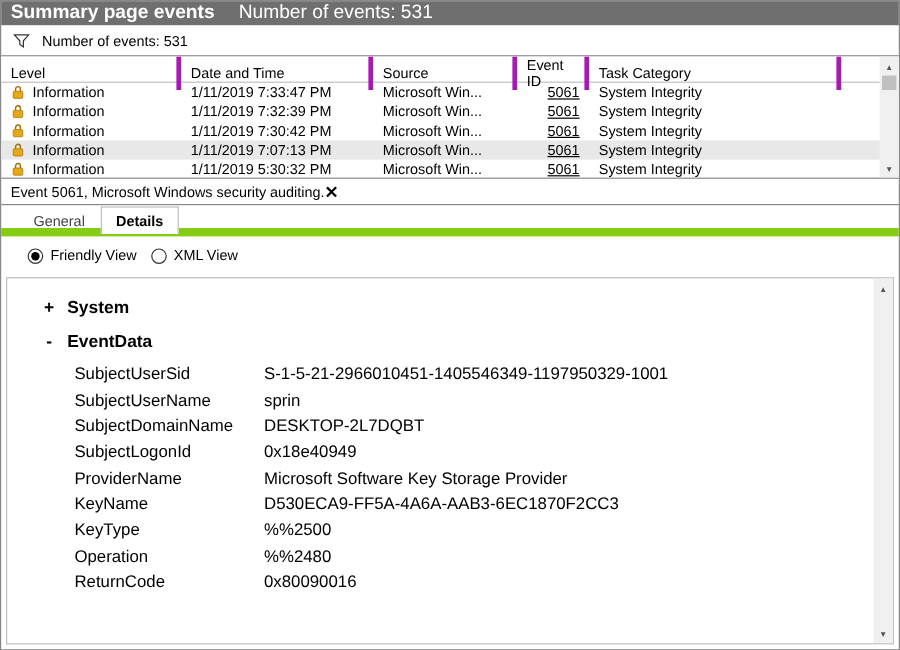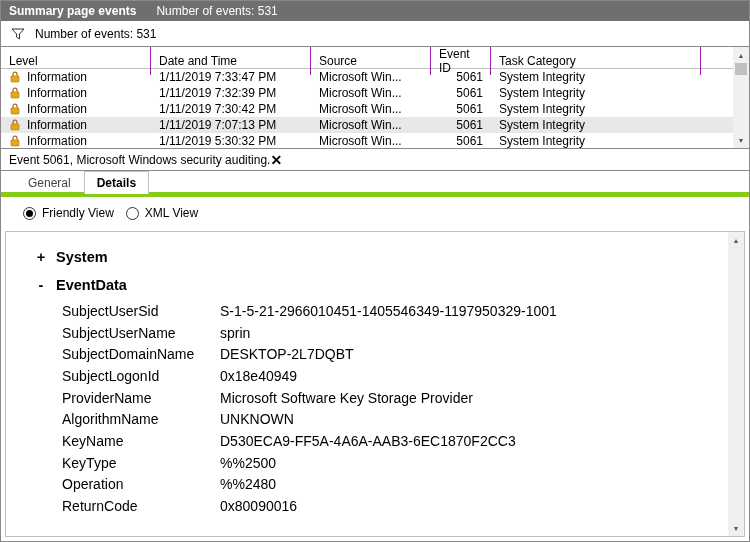--- a/index.html
+++ b/index.html
@@ -1,46 +1,46 @@
 <!DOCTYPE html>
 <html><head>
 <meta charset="utf-8">
 <style>
   * { box-sizing: border-box; margin: 0; padding: 0; }
   html, body { width: 750px; height: 542px; font-family: "Segoe UI", Tahoma, sans-serif; font-size: 12px; background: #fff; color: #000; overflow: hidden; }
   .window { width: 750px; height: 542px; border: 1px solid #888; display: flex; flex-direction: column; }
   
-  .hdr { background: #6f6f6f; color: #fff; display: flex; align-items: center; height: 20px; padding: 0 8px; font-size: 12px; gap: 20px; }
+  .hdr { background: #6f6f6f; color: #fff; display: flex; align-items: center; height: 20px; padding: 0 8px; font-size: 16px; gap: 20px; }
   .hdr-title { font-weight: 600; }
   .hdr-sub { font-weight: 400; }
   
   .filter-row { height: 26px; border-bottom: 1px solid #888; display: flex; align-items: center; padding: 0 10px; gap: 10px; }
   .funnel { width: 14px; height: 14px; position: relative; }
   .funnel svg { display: block; }
   
   .list-wrap { height: 102px; overflow: hidden; position: relative; border-bottom: 1px solid #888; }
   .list-head, .list-row { display: grid; grid-template-columns: 150px 160px 120px 60px 210px; align-items: center; }
   .list-head { height: 22px; border-bottom: 1px solid #c0c0c0; background: #fff; }
-  .list-head .th { padding: 0 8px; font-weight: 400; color: #000; border-right: 1px solid #a21caf; height: 100%; display: flex; align-items: center; }
+  .list-head .th { padding: 0 8px; font-weight: 400; color: #000; border-right: 4px solid #a21caf; height: 100%; display: flex; align-items: center; }
   .th.right { justify-content: flex-end; }
   .list-body { height: 80px; overflow: hidden; }
   .list-row { height: 16px; font-size: 12px; }
   .list-row .td { padding: 0 8px; white-space: nowrap; overflow: hidden; text-overflow: ellipsis; }
   .list-row.sel { background: #e8e8e8; }
   .td.level { display: flex; align-items: center; gap: 6px; text-align: right; }
   .lock { width: 12px; height: 12px; flex: 0 0 12px; }
-  .td.right { text-align: right; }
+  .td.right { text-align: right; text-decoration: underline; }
   .scroll-v { position: absolute; right: 0; top: 0; bottom: 0; width: 16px; background: #f0f0f0; }
   .scroll-v .arrow { height: 16px; display:flex; align-items:center; justify-content:center; font-size:8px; color:#555; }
   .scroll-v .thumb { position:absolute; left:2px; right:2px; background:#c0c0c0; border-radius:0; }
   
   .detail-hdr { height: 22px; border-bottom: 1px solid #888; display: flex; align-items: center; padding: 0 8px; }
   .close-x { font-family: Arial, sans-serif; font-weight: bold; font-size: 14px; cursor: pointer; }
   
-  .tabs { display: flex; align-items: center; height: 26px; padding-left: 14px; gap: 0; border-bottom: 5px solid #84cc16; position: relative; }
+  .tabs { display: flex; align-items: flex-start; height: 26px; padding-left: 14px; gap: 0; border-bottom: 7px solid #84cc16; position: relative; }
   .tab { padding: 4px 12px 4px; font-size: 12px; border: 1px solid transparent; border-bottom: none; color: #444; cursor: pointer; position: relative; top: 1px; }
   .tab.active { background: #fff; border-color: #bfbfbf; color: #000; z-index: 2; font-weight: bold; }
   
   .radio-row { height: 32px; display: flex; align-items: center; gap: 12px; padding-left: 22px; }
   .radio { display: flex; align-items: center; gap: 6px; cursor: pointer; }
   .rcircle { width: 13px; height: 13px; border: 1px solid #333; border-radius: 50%; display: inline-flex; align-items:center; justify-content:center; }
   .rcircle.checked::after { content:""; width:7px; height:7px; border-radius:50%; background:#000; }
   
   .details-body { flex: 1; border: 1px solid #bfbfbf; margin: 2px 4px 4px 4px; position: relative; overflow: hidden; }
   .details-inner { padding: 14px 12px 10px 30px; font-size: 14px; line-height: 1.55; height: 100%; overflow: hidden; }
@@ -204,24 +204,20 @@
             </div>
             <div class="kv">
               <span class="k">SubjectLogonId</span>
               <span class="v">0x18e40949</span>
             </div>
             <div class="kv">
               <span class="k">ProviderName</span>
               <span class="v">Microsoft Software Key Storage Provider</span>
             </div>
             <div class="kv">
-              <span class="k">AlgorithmName</span>
-              <span class="v">UNKNOWN</span>
-            </div>
-            <div class="kv">
               <span class="k">KeyName</span>
               <span class="v">D530ECA9-FF5A-4A6A-AAB3-6EC1870F2CC3</span>
             </div>
             <div class="kv">
               <span class="k">KeyType</span>
               <span class="v">%%2500</span>
             </div>
             <div class="kv">
               <span class="k">Operation</span>
               <span class="v">%%2480</span>

